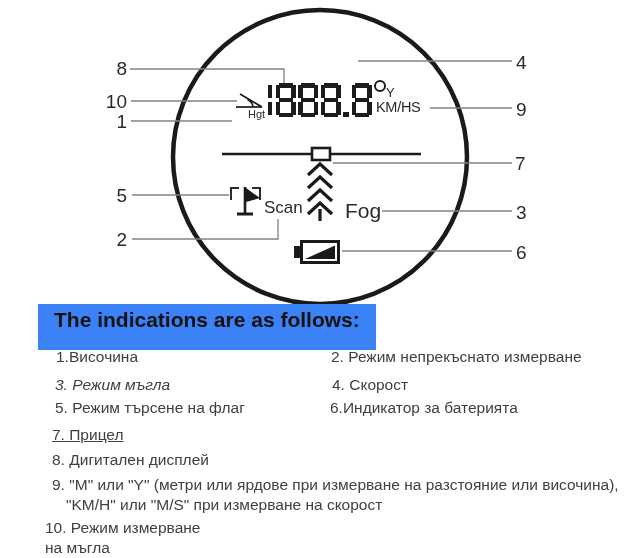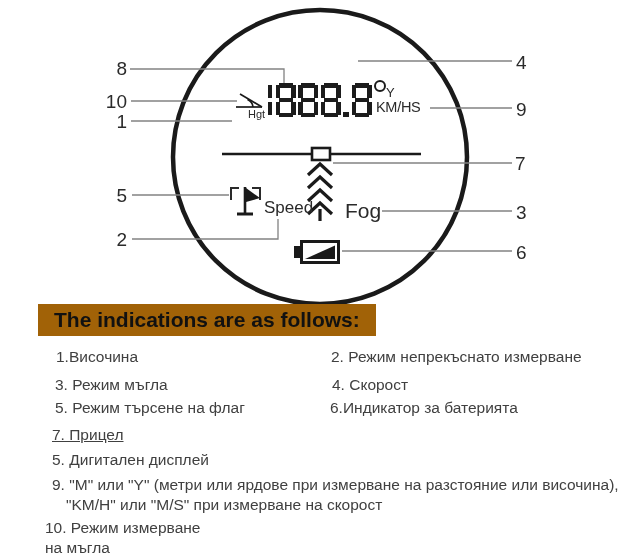--- a/index.html
+++ b/index.html
@@ -19,22 +19,22 @@
   .sg-d{left:3px;right:3px;bottom:0;height:4.5px;}
   .sg-f{left:0;top:2px;width:4.5px;height:13px;}
   .sg-b{right:0;top:2px;width:4.5px;height:13px;}
   .sg-e{left:0;bottom:2px;width:4.5px;height:13px;}
   .sg-c{right:0;bottom:2px;width:4.5px;height:13px;}
   .narrow .sg-b,.narrow .sg-c{right:1px;}
   .seg-dot{position:relative;width:6px;height:34px;margin-right:2.5px;display:inline-block;}
   .seg-dot::after{content:'';position:absolute;bottom:0;left:0;width:5.5px;height:5.5px;background:#1c1c1c;}
   .degree{position:absolute;left:374px;top:80px;width:8px;height:8px;border:2.2px solid #1c1c1c;border-radius:50%;}
   
-  .legend-title{position:absolute;left:38px;top:304px;background:#a16207;color:#111111;
-                font-size:21px;font-weight:bold;padding:4px 16px 4px 16px;white-space:nowrap;}
+  .legend-title{position:absolute;left:38px;top:304px;background:#3b82f6;color:#111111;
+                font-size:21px;font-weight:bold;padding:4px 16px 18px 16px;white-space:nowrap;}
   .legend-item{position:absolute;font-size:15.5px;color:#404040;white-space:nowrap;line-height:1.2;}
 </style>
 </head>
 <body>
 
 <div id="stage">
 
   <svg width="635" height="310" viewBox="0 0 635 310">
 
     <circle cx="320" cy="157" r="147" fill="none" stroke="#1a1a1a" stroke-width="4.5"></circle>
@@ -126,43 +126,43 @@
         <i class="sg sg-e"></i>
         <i class="sg sg-f"></i>
         <i class="sg sg-g"></i>
       </span>
     </div>
 
   <div class="degree"></div>
   <div class="lbl" style="left:386px;top:86px;font-size:13px;">Y</div>
   <div class="lbl" style="left:376px;top:100px;font-size:14.5px;letter-spacing:-0.3px;">KM/HS</div>
   <div class="lbl" style="left:248px;top:109px;font-size:11px;">Hgt</div>
-  <div class="lbl" style="left:264px;top:199px;font-size:17px;">Speed</div>
+  <div class="lbl" style="left:264px;top:199px;font-size:17px;">Scan</div>
   <div class="lbl" style="left:345px;top:200px;font-size:21px;">Fog</div>
 
   <div class="callout-num num-right" style="left:103px;top:59px;width:24px;">8</div>
   <div class="callout-num num-right" style="left:96px;top:92px;width:31px;">10</div>
   <div class="callout-num num-right" style="left:103px;top:112px;width:24px;">1</div>
   <div class="callout-num num-right" style="left:105px;top:186px;width:22px;">5</div>
   <div class="callout-num num-right" style="left:105px;top:230px;width:22px;">2</div>
   <div class="callout-num" style="left:516px;top:53px;">4</div>
   <div class="callout-num" style="left:516px;top:100px;">9</div>
   <div class="callout-num" style="left:515px;top:154px;">7</div>
   <div class="callout-num" style="left:516px;top:203px;">3</div>
   <div class="callout-num" style="left:516px;top:243px;">6</div>
 
   <div class="legend-title">The indications are as follows:</div>
 
   <div class="legend-item" style="left:56px;top:348px;">1.Височина</div>
   <div class="legend-item" style="left:331px;top:348px;">2. Режим непрекъснато измерване</div>
-  <div class="legend-item" style="left:55px;top:376px;">3. Режим мъгла</div>
+  <div class="legend-item" style="left:55px;top:376px;font-style:italic;">3. Режим мъгла</div>
   <div class="legend-item" style="left:332px;top:376px;">4. Скорост</div>
   <div class="legend-item" style="left:55px;top:399px;">5. Режим търсене на флаг</div>
   <div class="legend-item" style="left:330px;top:399px;">6.Индикатор за батерията</div>
 
   <div class="legend-item" style="left:52px;top:426px;text-decoration:underline;">7. Прицел</div>
-  <div class="legend-item" style="left:52px;top:451px;">5. Дигитален дисплей</div>
+  <div class="legend-item" style="left:52px;top:451px;">8. Дигитален дисплей</div>
   <div class="legend-item" style="left:52px;top:476px;">9. "M" или "Y" (метри или ярдове при измерване на разстояние или височина),</div>
   <div class="legend-item" style="left:66px;top:496px;">"KM/H" или "M/S" при измерване на скорост</div>
   <div class="legend-item" style="left:45px;top:519px;">10. Режим измерване</div>
   <div class="legend-item" style="left:45px;top:539px;">на мъгла</div>
 
 </div>
 
 </body></html>

